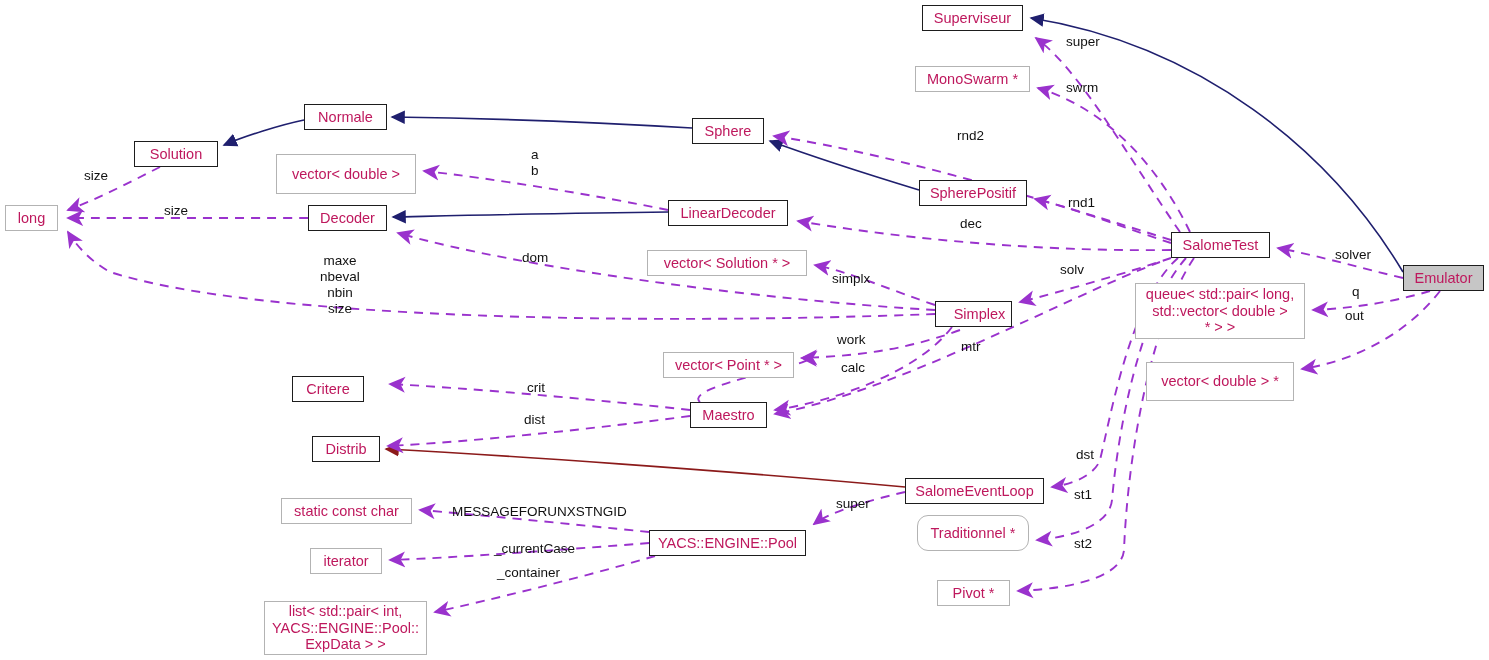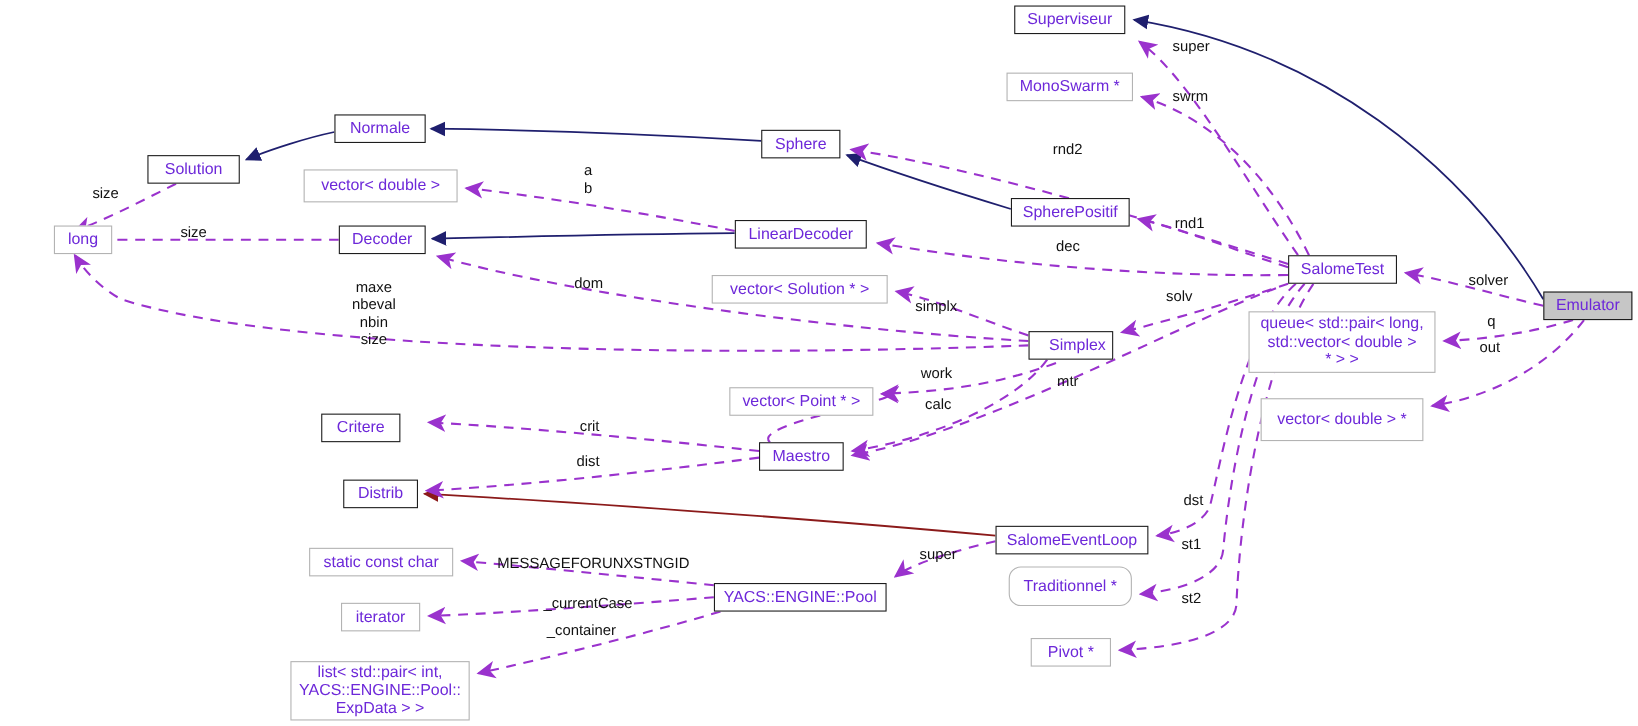--- a/index.html
+++ b/index.html
@@ -1,21 +1,21 @@
 <!DOCTYPE html>
 <html><head>
 <meta charset="utf-8">
 <style>
   html,body{margin:0;padding:0;background:#ffffff;}
   body{font-family:"Liberation Sans","DejaVu Sans",sans-serif;}
   #canvas{position:relative;width:1489px;height:660px;overflow:hidden;background:#fff;}
   #edges{position:absolute;left:0;top:0;width:1489px;height:660px;}
   .node{position:absolute;box-sizing:border-box;display:flex;align-items:center;
         justify-content:center;text-align:center;background:#ffffff;
-        font-size:14.5px;color:#6d28d9;line-height:1.16;white-space:pre;z-index:5;}
+        font-size:14.5px;color:#be185d;line-height:1.16;white-space:pre;z-index:5;}
   .node.dark{border:1.6px solid #1d1d1d;}
   .node.light{border:1.2px solid #b3b3b3;}
   .node.current{border:1.6px solid #1d1d1d;background:#c6c6c6;}
   .elabel{position:absolute;font-size:13.5px;color:#111;white-space:pre;
           line-height:1.18;z-index:6;text-align:center;}
 </style>
 </head>
 <body>
 
 <div id="canvas">
@@ -103,23 +103,23 @@
       <path d="M655,556 C580,578 490,600 435,612"></path>
     </g>
   </svg>
 
   <div id="nodes">
       <div class="node dark" style="left: 922px; top: 5px; width: 101px; height: 26px;">Superviseur</div>
       <div class="node light" style="left: 915px; top: 66px; width: 115px; height: 26px;">MonoSwarm *</div>
       <div class="node dark" style="left: 304px; top: 104px; width: 83px; height: 26px;">Normale</div>
       <div class="node dark" style="left: 692px; top: 118px; width: 72px; height: 26px;">Sphere</div>
       <div class="node dark" style="left: 134px; top: 141px; width: 84px; height: 26px;">Solution</div>
-      <div class="node light" style="left: 276px; top: 154px; width: 140px; height: 30px;">vector&lt; double &gt;</div>
+      <div class="node light" style="left: 276px; top: 154px; width: 140px; height: 40px;">vector&lt; double &gt;</div>
       <div class="node dark" style="left: 919px; top: 180px; width: 108px; height: 26px;">SpherePositif</div>
-      <div class="node light" style="left: 5px; top: 205px; width: 53px; height: 26px; margin-left: 44px;">long</div>
+      <div class="node light" style="left: 5px; top: 205px; width: 53px; height: 26px;">long</div>
       <div class="node dark" style="left: 308px; top: 205px; width: 79px; height: 26px;">Decoder</div>
       <div class="node dark" style="left: 668px; top: 200px; width: 120px; height: 26px;">LinearDecoder</div>
       <div class="node dark" style="left: 1171px; top: 232px; width: 99px; height: 26px;">SalomeTest</div>
       <div class="node light" style="left: 647px; top: 250px; width: 160px; height: 26px;">vector&lt; Solution * &gt;</div>
       <div class="node current" style="left: 1403px; top: 265px; width: 81px; height: 26px;">Emulator</div>
       <div class="node light" style="left: 1135px; top: 283px; width: 170px; height: 56px;">queue&lt; std::pair&lt; long,
 std::vector&lt; double &gt;
 * &gt; &gt;</div>
       <div class="node dark" style="left: 935px; top: 301px; width: 77px; height: 26px; padding-left: 12px;">Simplex</div>
       <div class="node light" style="left: 663px; top: 352px; width: 131px; height: 26px;">vector&lt; Point * &gt;</div>

